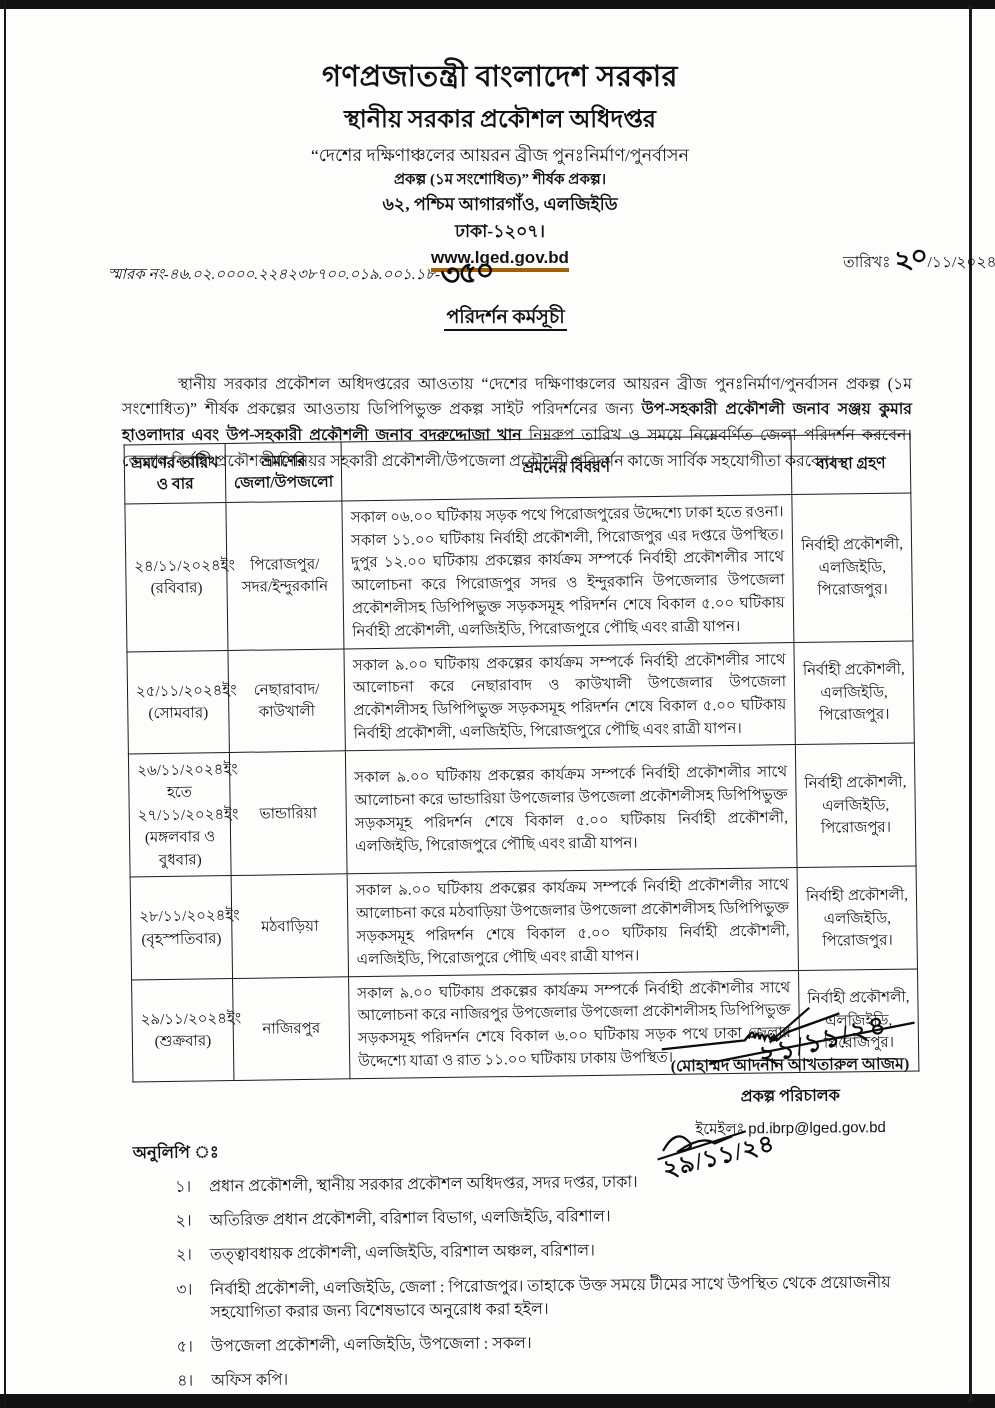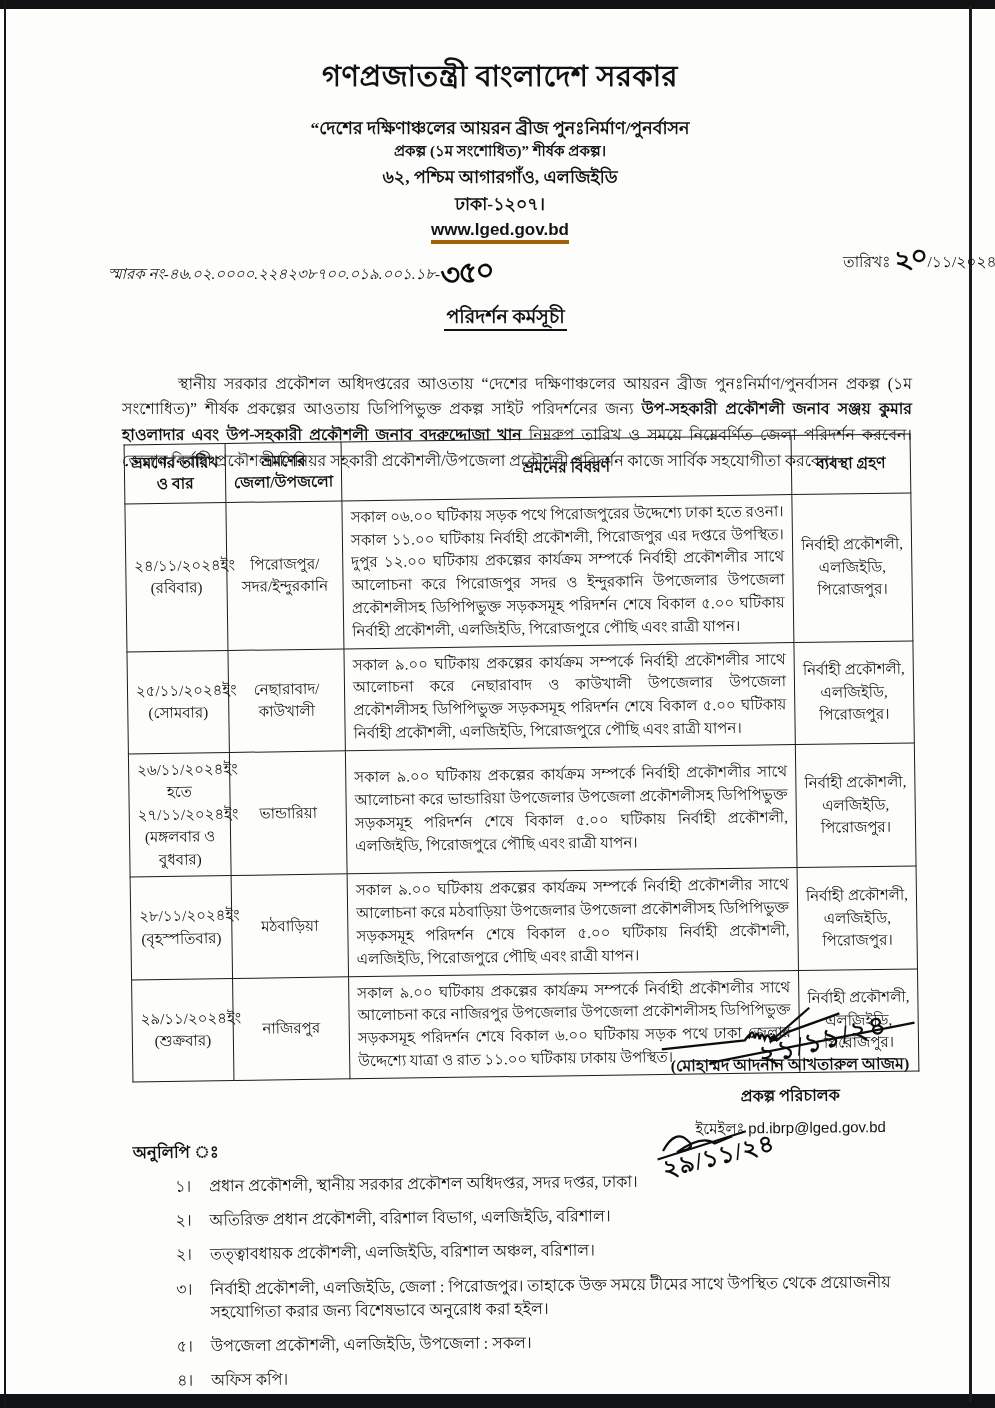--- a/index.html
+++ b/index.html
@@ -13,21 +13,21 @@
   }
   
   .edge-top{position:absolute;left:0;top:0;width:995px;height:9px;background:#101214;}
   .edge-bottom{position:absolute;left:0;top:1394px;width:995px;height:14px;background:#101214;}
   .edge-left{position:absolute;left:4px;top:0;width:2px;height:1408px;background:#15171a;}
   .edge-right{position:absolute;left:969px;top:6px;width:3px;height:1396px;background:#1a1c1f;}
 
   .header{position:absolute;left:60px;top:58px;width:880px;text-align:center;line-height:1.3;}
   .h-govt{font-size:29px;font-weight:700;letter-spacing:.5px;}
   .h-dept{font-size:24px;font-weight:700;margin-top:8px;}
-  .h-proj{font-size:17.5px;font-weight:700;margin-top:21px;}
+  .h-proj{font-size:17.5px;font-weight:400;margin-top:9px;}
   .h-proj2{font-size:15px;font-weight:700;margin-top:3px;}
   .h-addr{font-size:17.5px;font-weight:600;margin-top:4px;}
   .h-site{font-size:17px;font-weight:700;margin-top:4px;}
   .h-site span{border-bottom:4px solid #a16207;padding-bottom:1px;font-family:"Liberation Sans","DejaVu Sans",sans-serif;}
 
   .memo-row{position:absolute;left:108px;top:262px;width:800px;font-size:15px;}
   .memo-no{display:inline-block;font-style:italic;}
   .hand-350{
     display:inline-block;font-weight:900;font-size:30px;line-height:0;
     transform:rotate(-8deg) translateY(4px);letter-spacing:-2px;color:#0c0c0c;
@@ -84,20 +84,21 @@
 <body>
 
 <div class="page">
   <div class="edge-top"></div>
   <div class="edge-bottom"></div>
   <div class="edge-left"></div>
   <div class="edge-right"></div>
 
   <div class="header">
     <div class="h-govt">গণপ্রজাতন্ত্রী বাংলাদেশ সরকার</div>
+    <div class="h-dept">স্থানীয় সরকার প্রকৌশল অধিদপ্তর</div>
     <div class="h-proj">“দেশের দক্ষিণাঞ্চলের আয়রন ব্রীজ পুনঃনির্মাণ/পুনর্বাসন</div>
     <div class="h-proj2">প্রকল্প (১ম সংশোধিত)” শীর্ষক প্রকল্প।</div>
     <div class="h-addr">৬২, পশ্চিম আগারগাঁও, এলজিইডি</div>
     <div class="h-addr">ঢাকা-১২০৭।</div>
     <div class="h-site"><span>www.lged.gov.bd</span></div>
   </div>
 
   <div class="memo-row">
     <span class="memo-no">স্মারক নং-৪৬.০২.০০০০.২২৪২৩৮৭০০.০১৯.০০১.১৮-</span><span class="hand-350">৩৫০</span>
     <span class="date-block">

